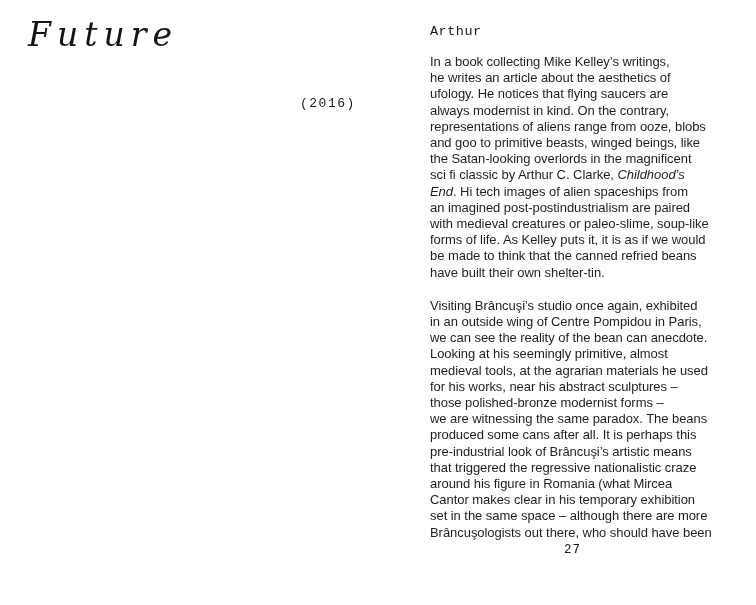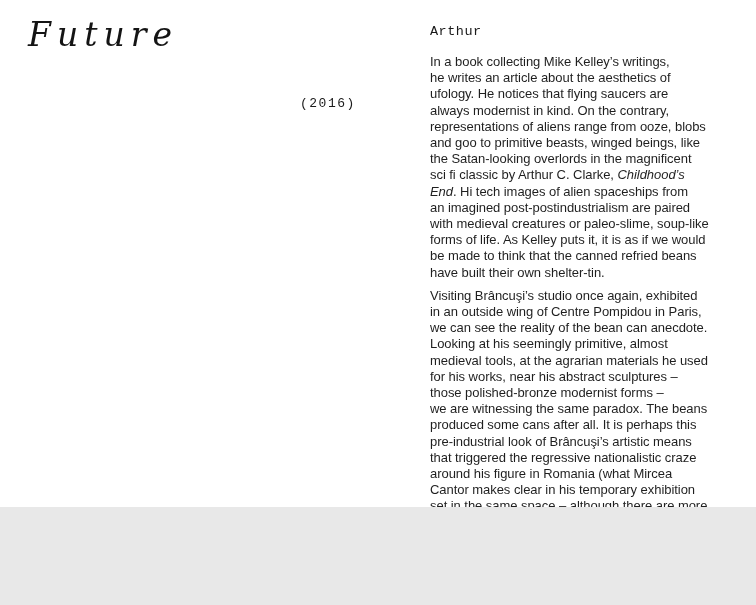--- a/index.html
+++ b/index.html
@@ -3,21 +3,21 @@
 <meta charset="utf-8">
 <style>
   html, body {
     margin: 0;
     padding: 0;
     background: #e8e8e8;
   }
   .page {
     position: relative;
     width: 756px;
-    height: 507px;
+    height: 605px;
     background: #ffffff;
     overflow: hidden;
     font-family: "Liberation Sans", sans-serif;
   }
   
   .title-block {
     position: absolute;
     left: 28px;
     top: 18px;
     font-family: "DejaVu Serif", serif;
@@ -54,21 +54,21 @@
   .para {
     margin: 0;
     margin-top: 15px;
     font-family: "Liberation Sans", sans-serif;
     font-size: 13px;
     line-height: 16.2px;
     letter-spacing: -0.05px;
     white-space: pre-line;
   }
   .para + .para {
-    margin-top: 7px;
+    margin-top: 17px;
   }
   .book-title-italic {
     font-style: italic;
   }
   
   .page-number {
     position: absolute;
     left: 564px;
     top: 543px;
     font-family: "Liberation Mono", monospace;

